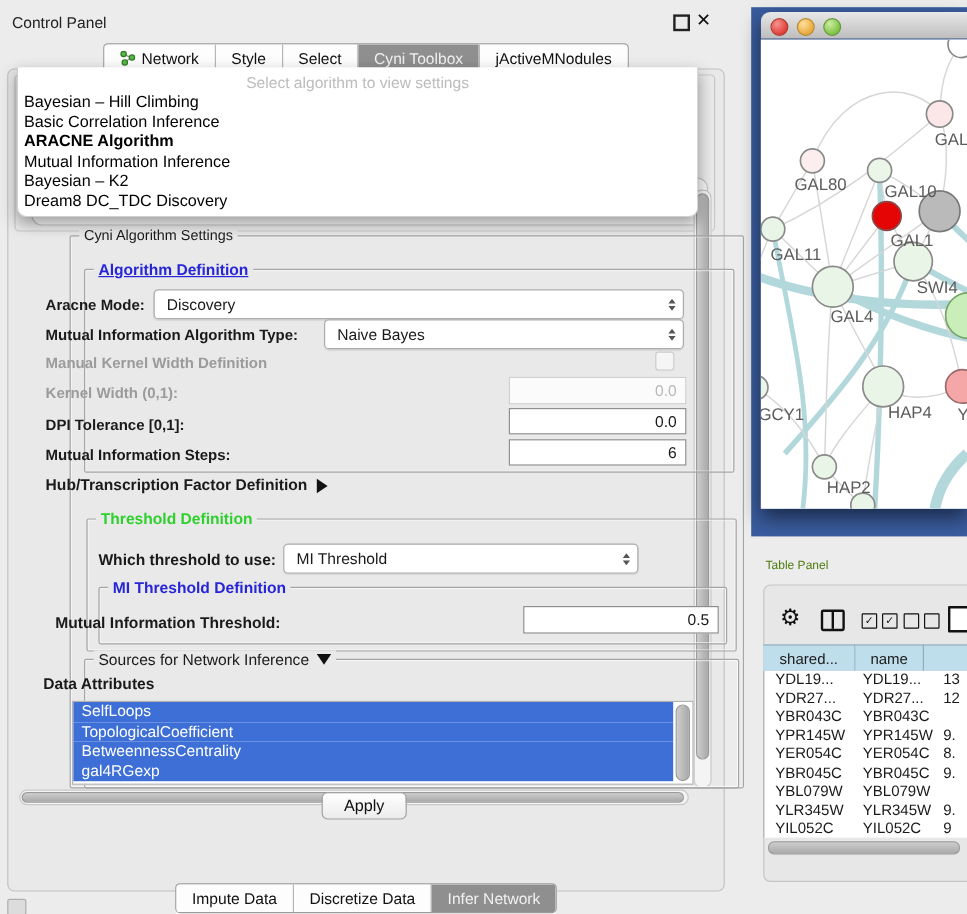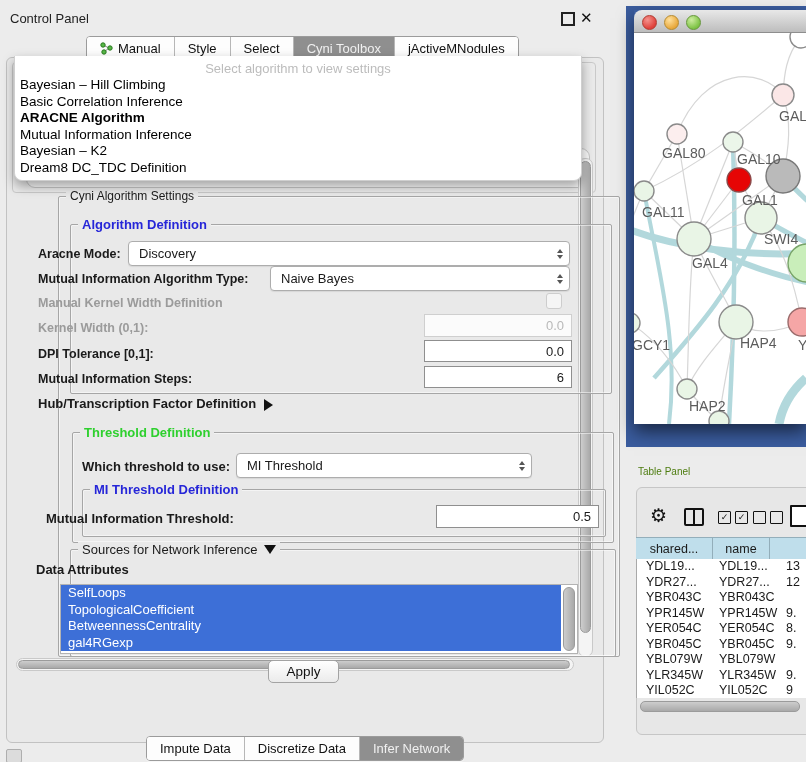--- a/index.html
+++ b/index.html
@@ -88,21 +88,21 @@
 
   <div class="abs tabbar" style="left:86px;top:36px;">
     <div class="tab">
       <svg width="13" height="13" viewBox="0 0 13 13" style="margin-right:5px;">
         <line x1="3" y1="3" x2="9" y2="6" stroke="#8a8a8a"></line>
           <line x1="9" y1="6" x2="4" y2="10" stroke="#8a8a8a"></line>
         <circle cx="3" cy="3" r="2.2" fill="#57b947" stroke="#2c7a22"></circle>
         <circle cx="10" cy="6" r="2.2" fill="#57b947" stroke="#2c7a22"></circle>
         <circle cx="4" cy="10" r="2.2" fill="#57b947" stroke="#2c7a22"></circle>
       </svg>
-      <span>Manual</span>
+      <span>Network</span>
     </div>
     <div class="tab">
         <span>Style</span>
       </div>
     <div class="tab">
         <span>Select</span>
       </div>
     <div class="tab sel">
         <span>Cyni Toolbox</span>
       </div>
@@ -115,33 +115,33 @@
     <div class="ghost-text" style="position:absolute;left:58px;top:13px;">gal4filtered.sif default node</div>
   </div>
 
   <div class="abs popup" style="left:14px;top:56px;width:566px;">
     <div class="ph">Select algorithm to view settings</div>
     <div class="item">Bayesian – Hill Climbing</div>
     <div class="item">Basic Correlation Inference</div>
     <div class="item bold">ARACNE Algorithm</div>
     <div class="item">Mutual Information Inference</div>
     <div class="item">Bayesian – K2</div>
-    <div class="item">Dream8 DC_TDC Definition</div>
+    <div class="item">Dream8 DC_TDC Discovery</div>
   </div>
 
   <div class="abs sb-track" style="left:578px;top:158px;width:13px;height:497px;">
     <div class="sb-thumb" style="position:absolute;left:1px;top:2px;width:9px;height:470px;"></div>
   </div>
 
   <div class="abs group" style="left:14px;top:196px;width:560px;height:459px;">
     <div class="gtitle">Cyni Algorithm Settings</div>
   </div>
 
   <div class="abs group" style="left:26px;top:224px;width:540px;height:168px;">
-    <div class="gtitle t-blue" style="font-size:13px;font-weight:bold;">Algorithm Definition</div>
+    <div class="gtitle t-blue" style="font-size:13px;font-weight:bold;text-decoration:underline;">Algorithm Definition</div>
   </div>
   <div class="abs lbl" style="left:38px;top:247px;">Aracne Mode:</div>
   <div class="abs combo" style="left:128px;top:241px;width:424px;height:23px;">
     <span>Discovery</span>
     <span class="stepper">
         <span class="up"></span>
         <span class="dn"></span>
       </span>
   </div>
   <div class="abs lbl" style="left:38px;top:272px;">Mutual Information Algorithm Type:</div>

